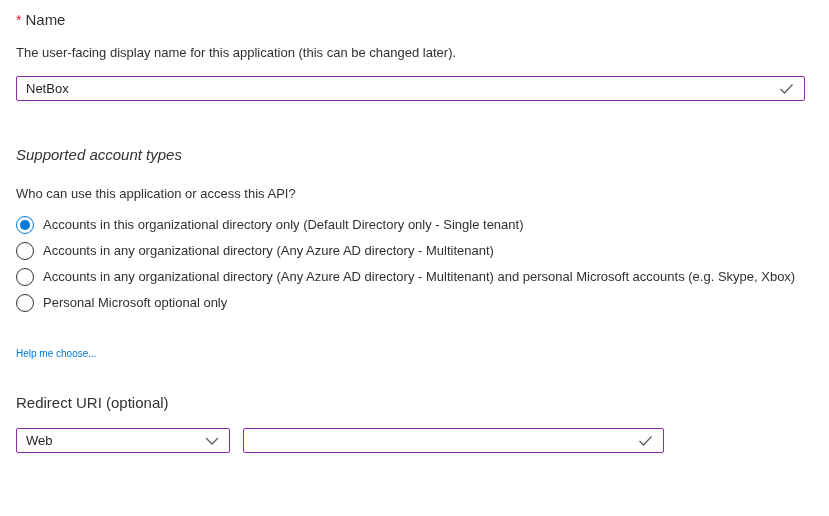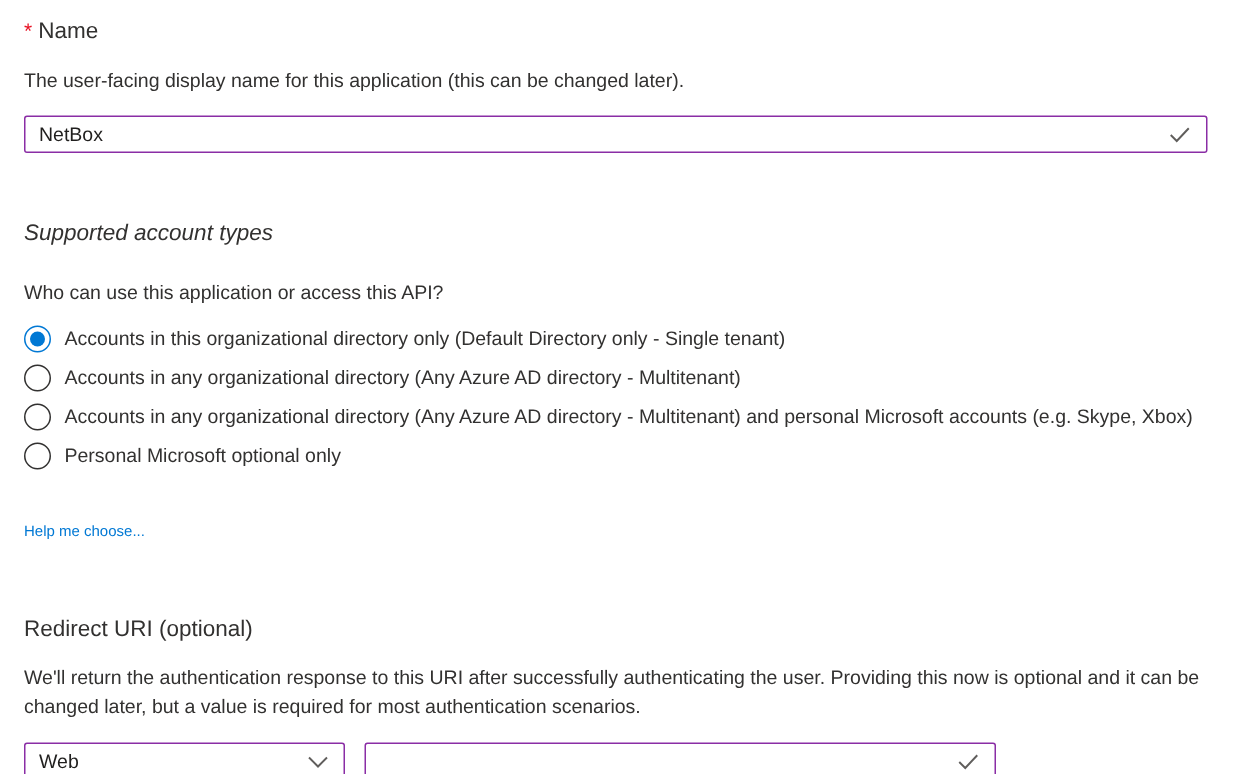--- a/index.html
+++ b/index.html
@@ -84,21 +84,21 @@
   }
   .help-link {
     display: inline-block;
     margin-top: 25px;
     font-size: 10px;
     line-height: 18px;
     color: #0078d4;
     text-decoration: none;
     cursor: pointer;
   }
-  .redirect-title { margin-top: 46px; }
+  .redirect-title { margin-top: 30px; }
   .redirect-desc { margin-top: 12px; max-width: 802px; }
   .uri-row {
     margin-top: 15px;
     display: flex;
     align-items: center;
   }
   .platform-select {
     width: 214px;
     margin-top: 0;
     cursor: pointer;
@@ -150,21 +150,20 @@
       <span class="radio-circle"></span>
       <span class="radio-label">Personal Microsoft optional only</span>
     </div>
   </div>
 
   <a class="help-link">Help me choose...</a>
 
   
   <div class="section-title redirect-title">Redirect URI (optional)</div>
 
-  <div class="desc-text redirect-desc">We'll return the authentication response to this URI after successfully authenticating the user. Providing this now is optional and it can be changed later, but a value is required for most authentication scenarios.</div>
 
   <div class="uri-row">
     <div class="text-input platform-select">
       <span class="input-value">Web</span>
       <span class="chevron-icon">
         <svg width="14" height="8" viewBox="0 0 14 8">
           <polyline points="1,1 7,7 13,1" fill="none" stroke="#605e5c" stroke-width="1.3"></polyline>
         </svg>
       </span>
     </div>

